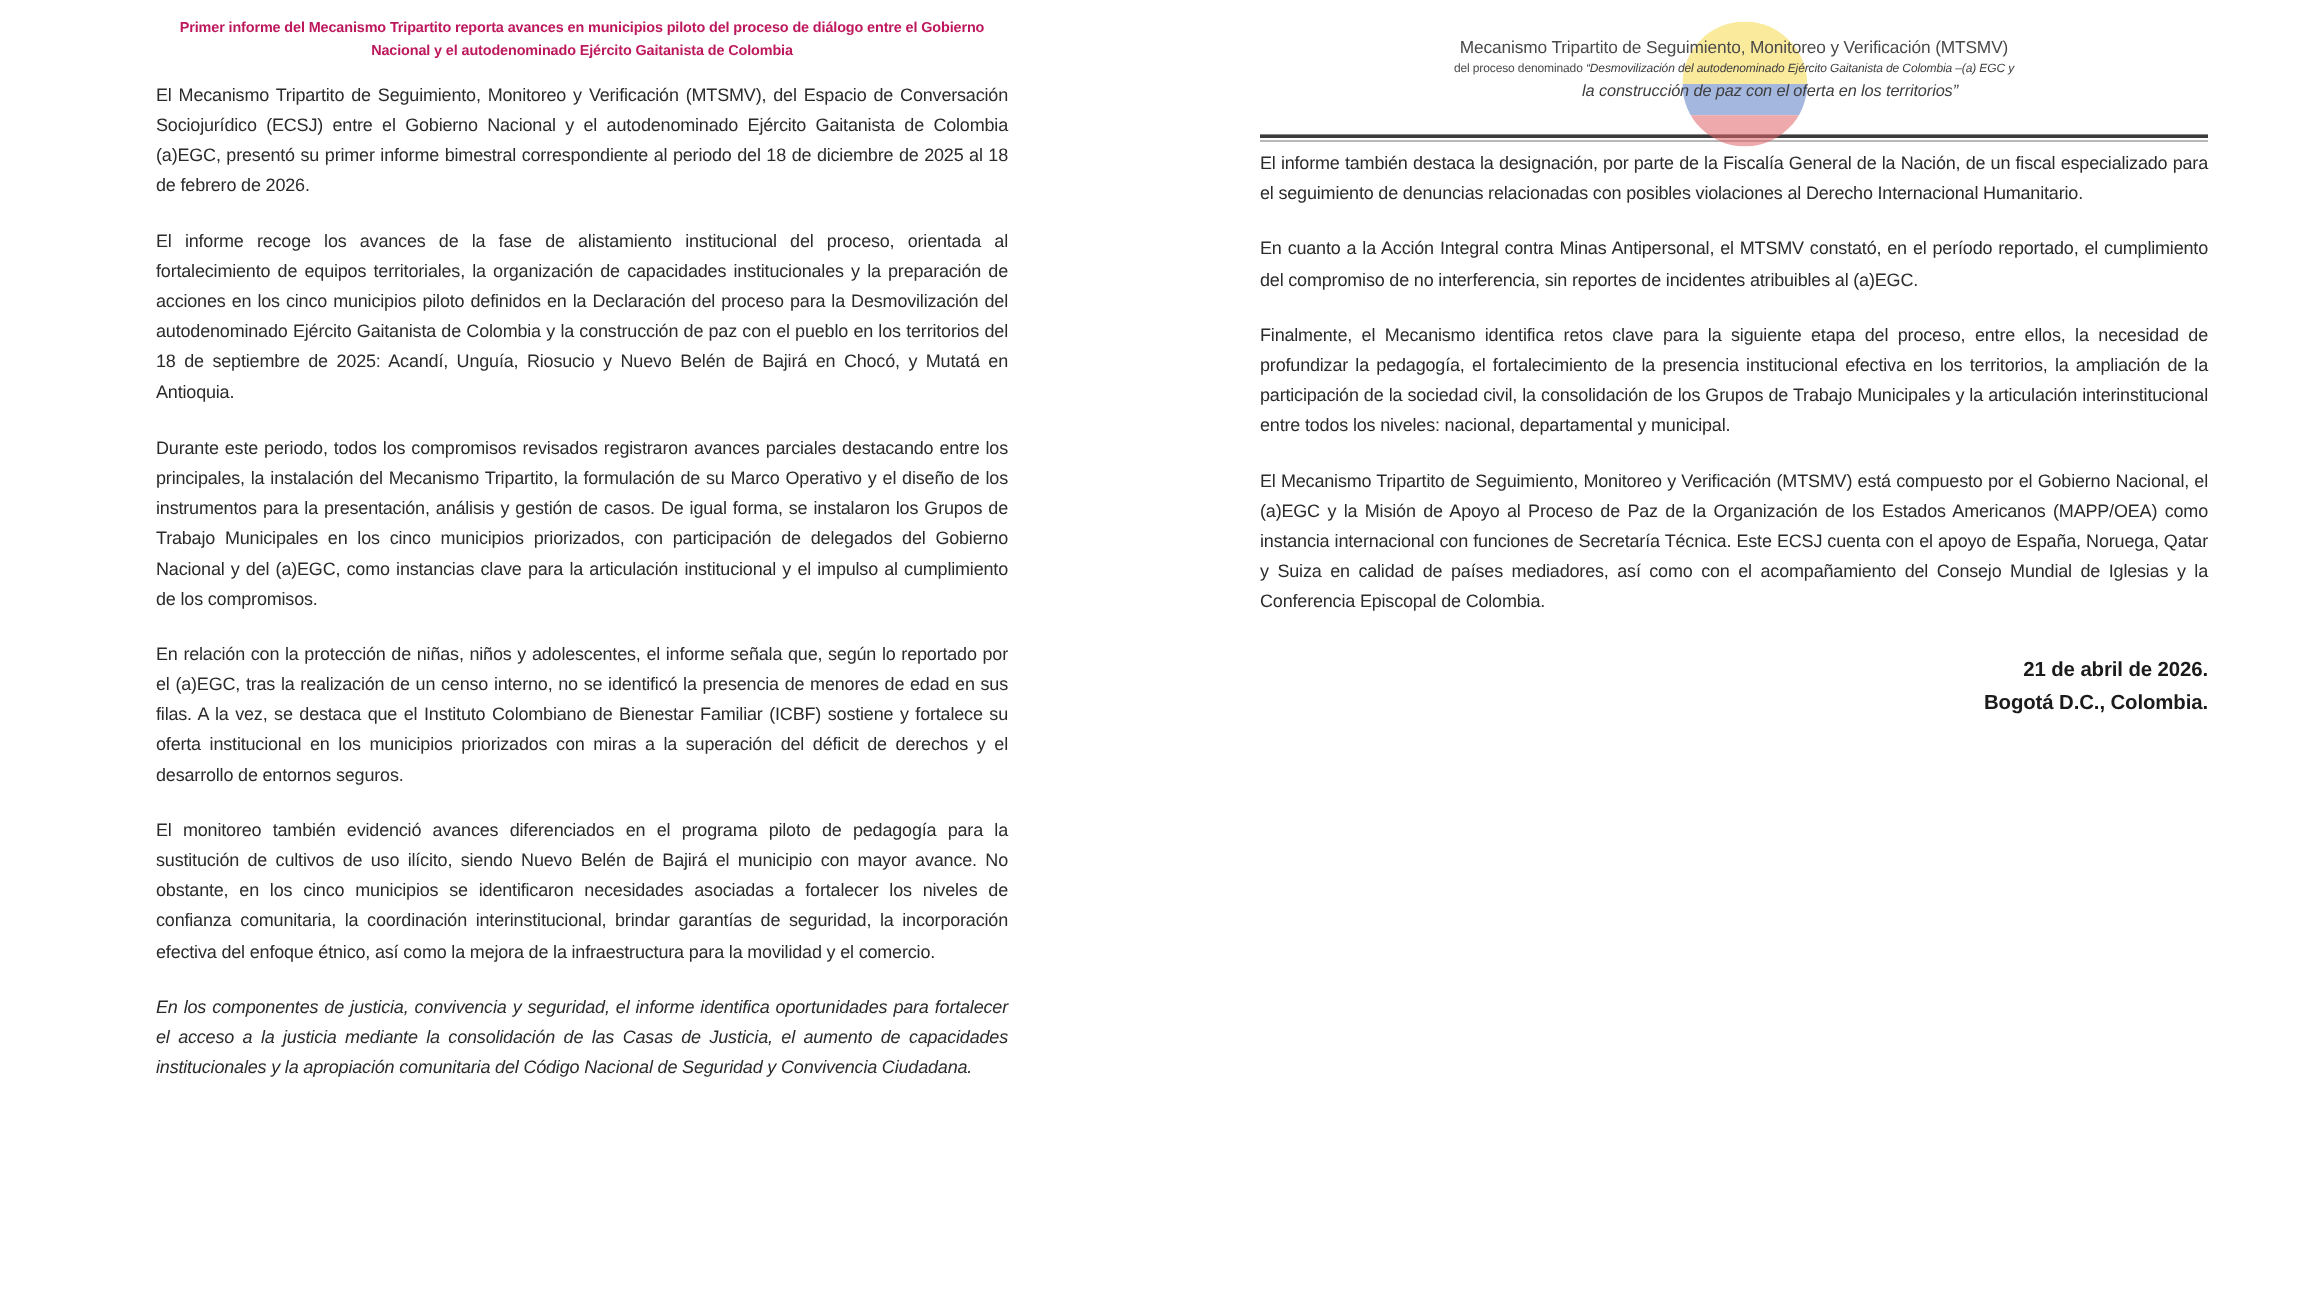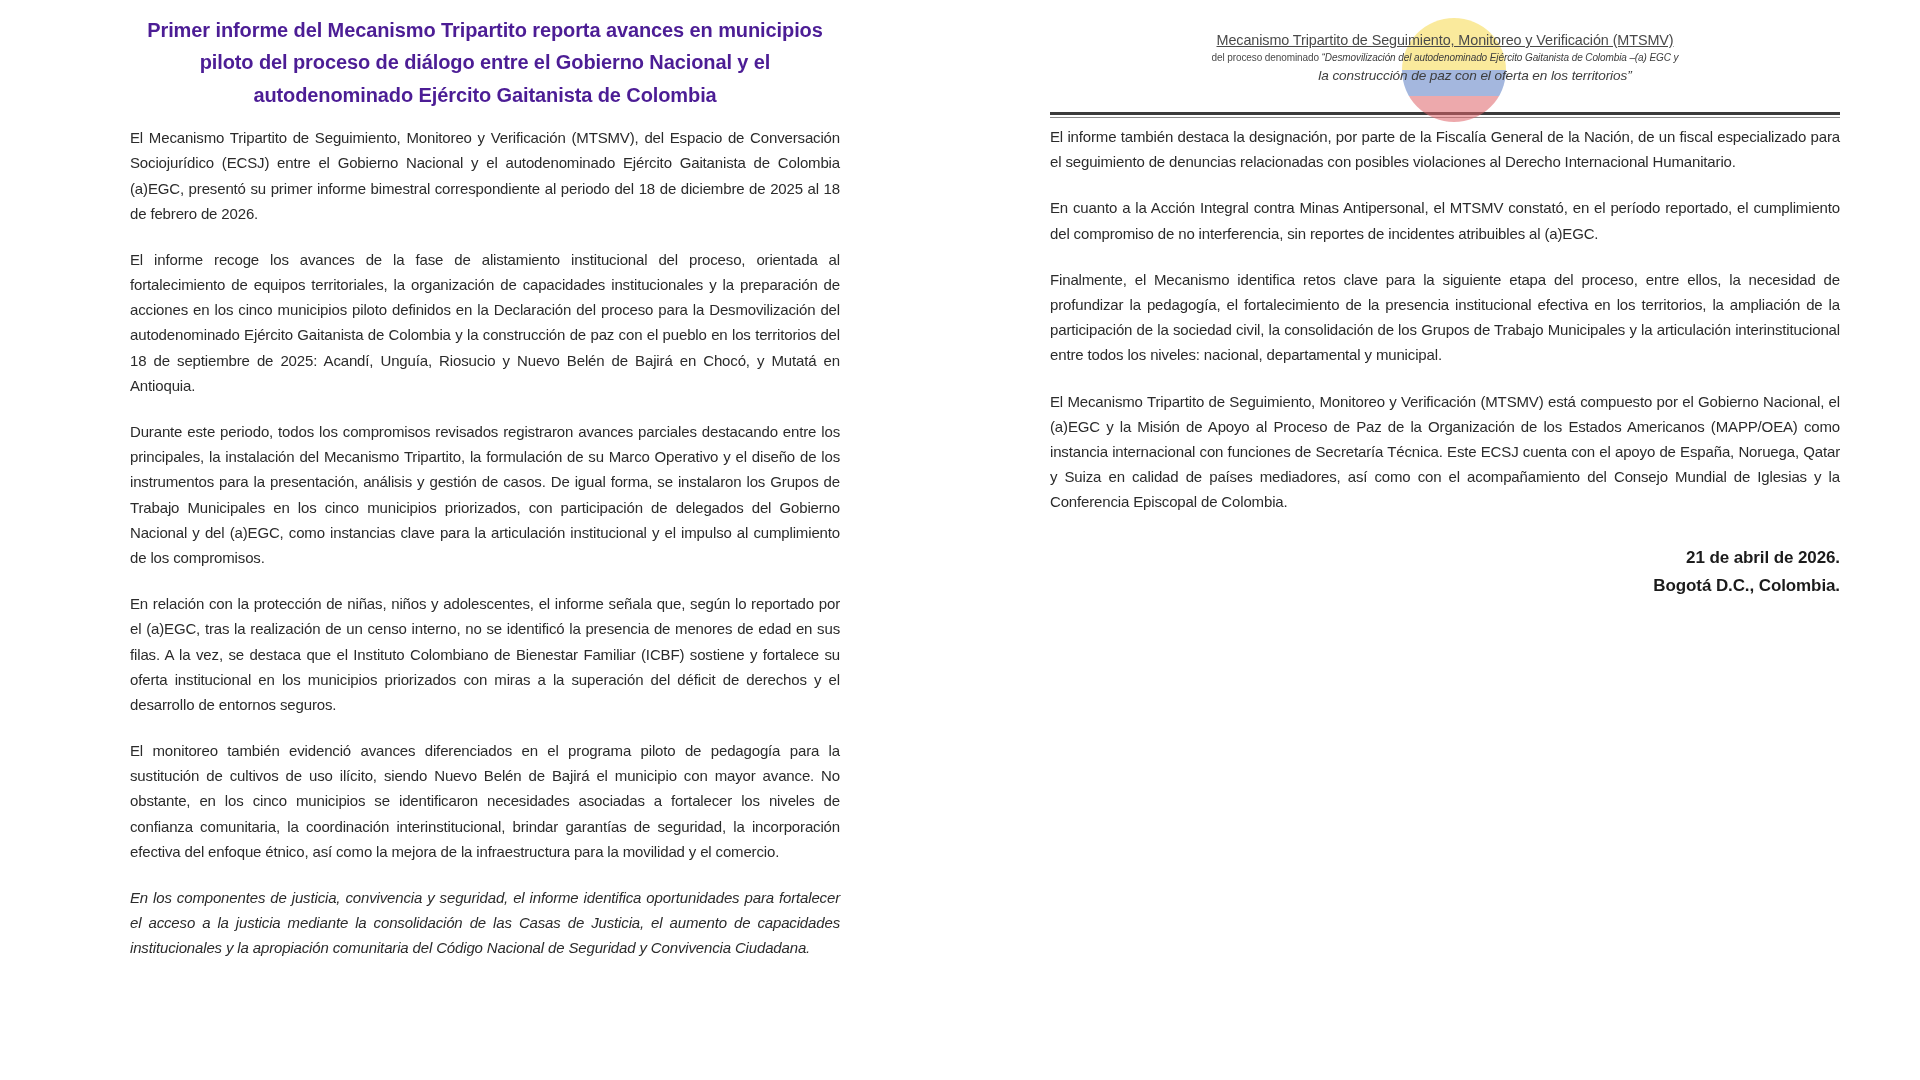--- a/index.html
+++ b/index.html
@@ -19,26 +19,26 @@
     box-sizing:border-box;
   }
 
   
   .col-left{
     position:absolute;
     left:130px; top:14px;
     width:710px;
   }
   .doc-title{
-    font-size:20px;
+    font-size:12px;
     font-weight:bold;
     line-height:1.62;
     text-align:center;
     letter-spacing:-0.1px;
-    color:#4c1d95;
+    color:#be185d;
     margin:0 0 14px 0;
     padding:0 12px;
   }
   .body-p{
     font-size:15px;
     line-height:1.68;
     text-align:justify;
     text-justify:inter-word;
     margin:0 0 21px 0;
     color:#2b2b2b;
@@ -76,21 +76,20 @@
     z-index:2;
     padding-top:18px;
     text-align:center;
   }
   .lh-line1{
     font-size:14.4px;
     font-weight:500;
     color:#4a4a4a;
     letter-spacing:-0.1px;
     margin-bottom:3px;
-    text-decoration:underline;
   }
   .lh-line2{
     font-size:10px;
     color:#4a4a4a;
     letter-spacing:-0.1px;
     line-height:1.45;
   }
   .lh-line2 .ital{
     font-style:italic;
     color:#3d3d3d;

